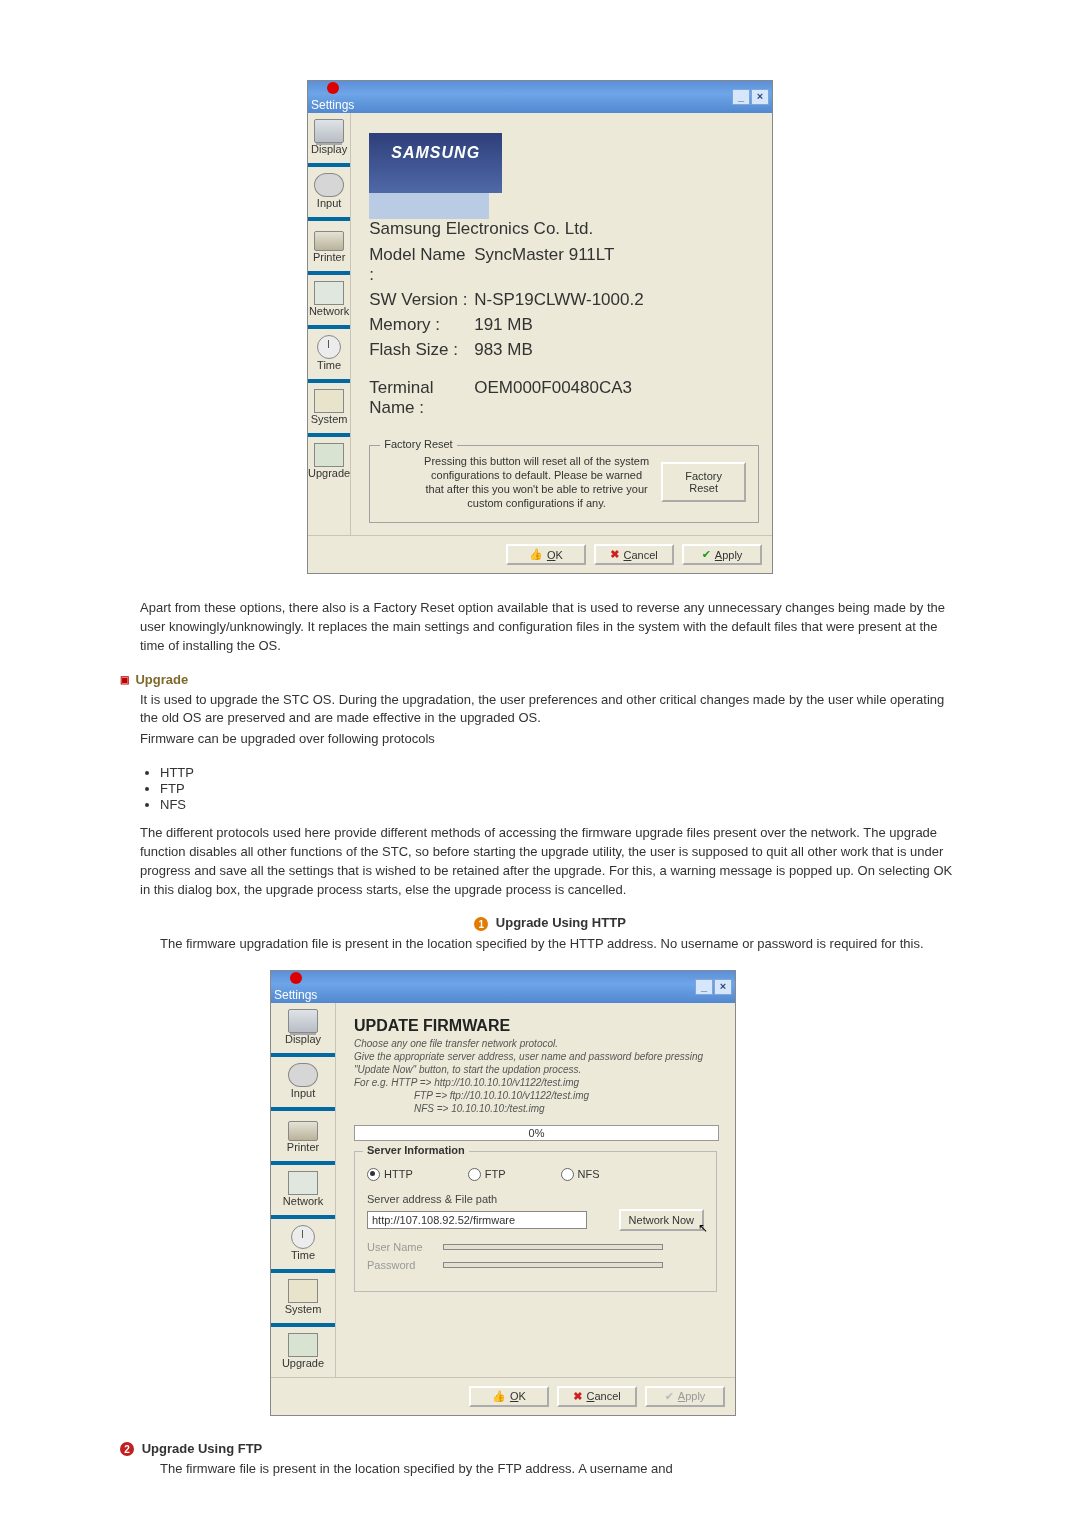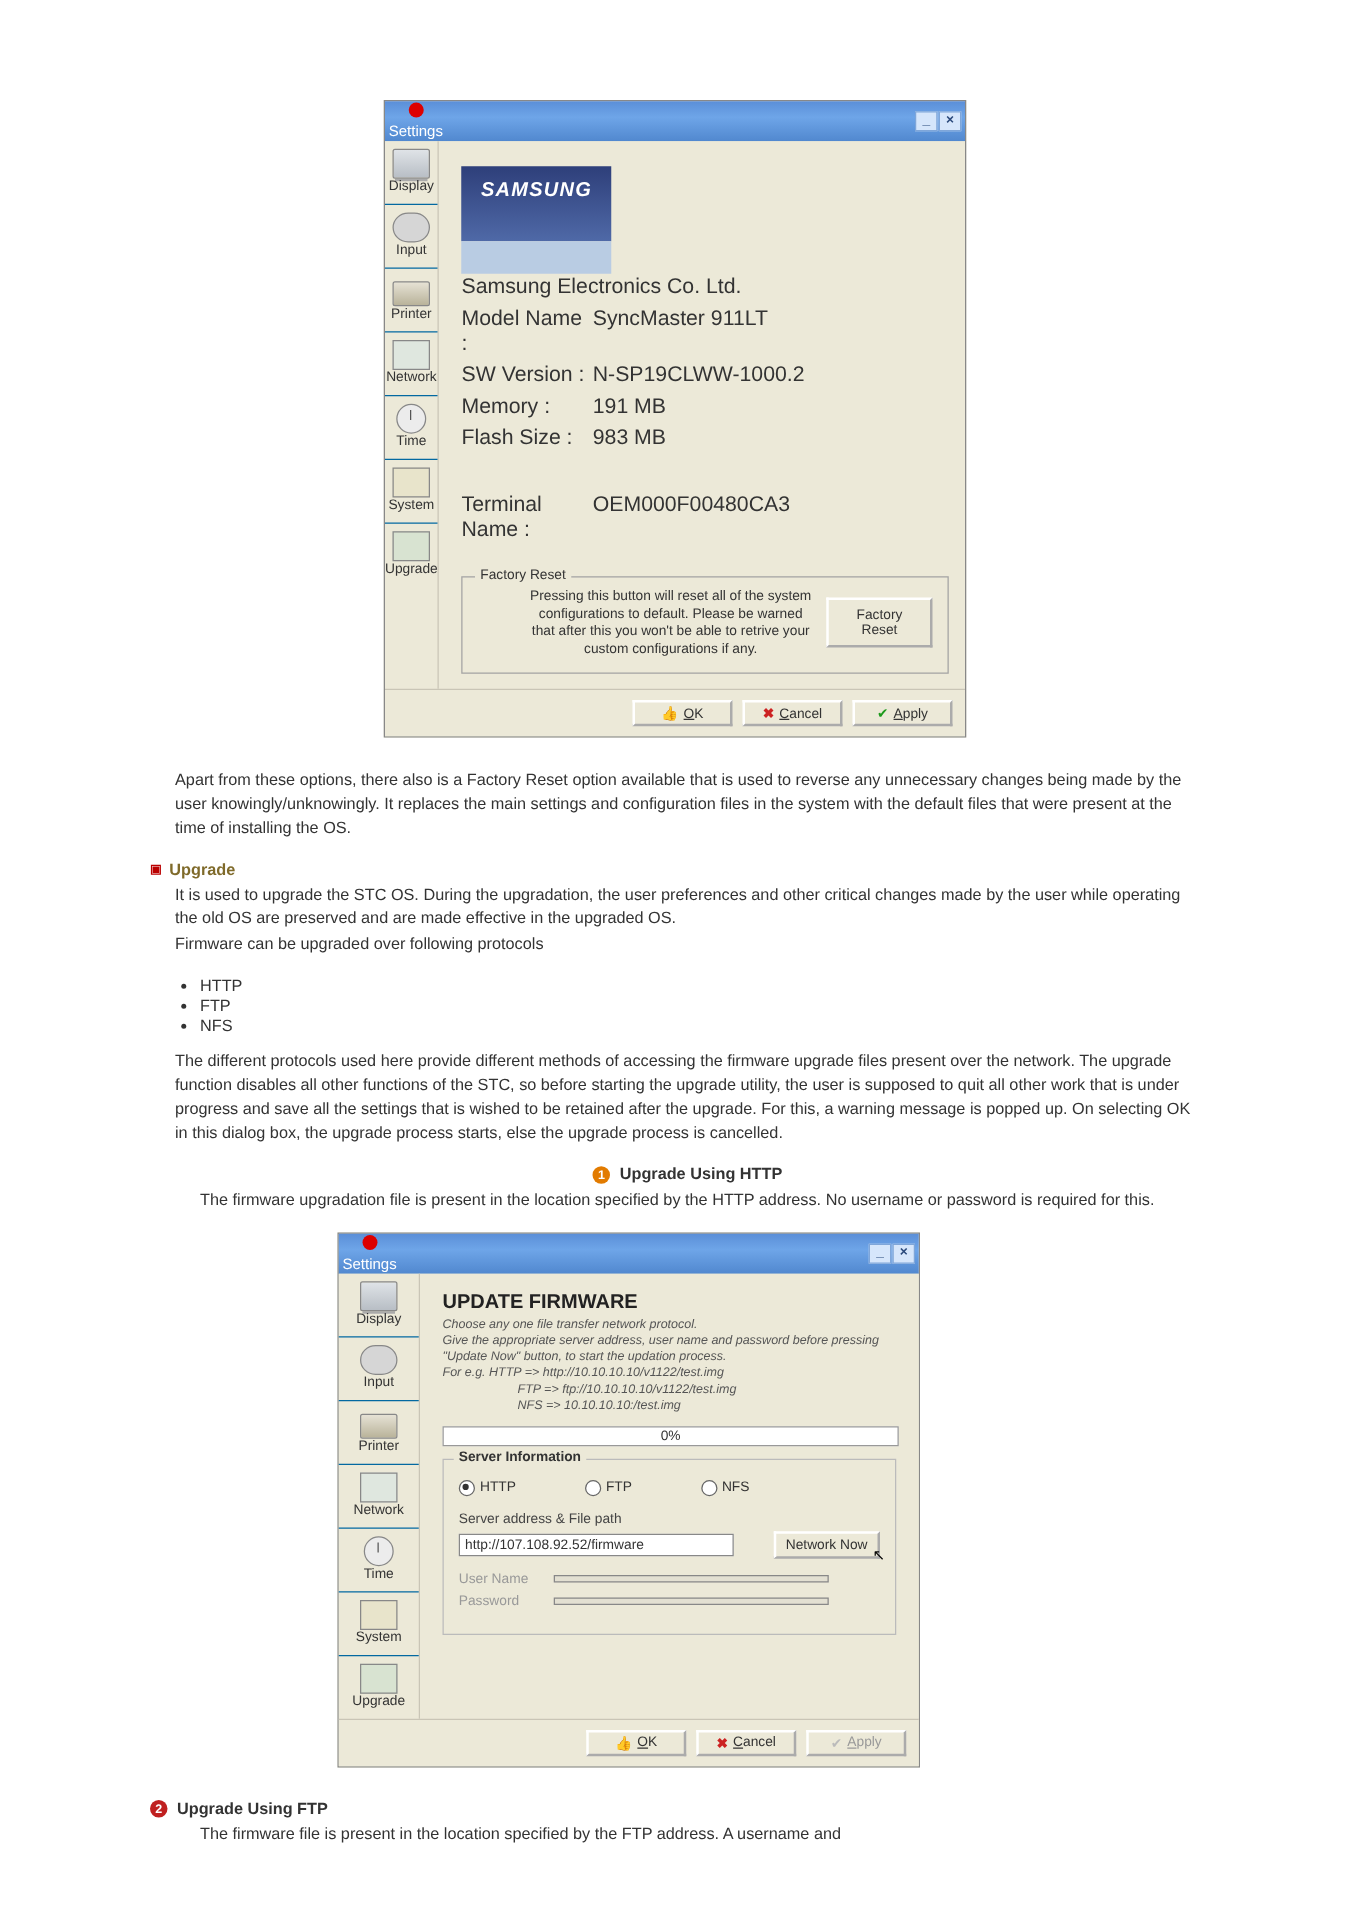--- a/index.html
+++ b/index.html
@@ -65,39 +65,39 @@
   }
   .sidebar {
     width:64px;
     border-right:1px solid #c9c5b6;
     display:flex;
     flex-direction:column;
   }
   .side-item {
     text-align:center;
     padding:6px 0 8px 0;
-    border-bottom:1px solid #0369a1;
+    border-bottom:4px solid #0369a1;
   }
   .side-item:last-child { border-bottom:none; }
   .side-label { font-size:11px; color:#333; }
 
   .rightpane {
     flex:1;
     padding:20px 18px 12px 18px;
     position:relative;
   }
 
   
   .samsung-box {
     display:inline-block;
     vertical-align:top;
     margin-right:14px;
   }
   .samsung-logo {
-    width:120px; height:60px;
+    width:133px; height:60px;
     background:linear-gradient(#2e3f7a,#4f69a7);
     color:#fff;
     font-weight:bold;
     font-style:italic;
     font-size:16px;
     text-align:center;
     line-height:40px;
     letter-spacing:1px;
   }
   .samsung-sub {
@@ -320,21 +320,21 @@
               <span>N-SP19CLWW-1000.2</span>
             </div>
           <div class="row">
               <span class="lbl">Memory :</span>
               <span>191 MB</span>
             </div>
           <div class="row">
               <span class="lbl">Flash Size :</span>
               <span>983 MB</span>
             </div>
-          <div class="row" style="margin-top:34px;">
+          <div class="row" style="margin-top:18px;">
               <span class="lbl">Terminal Name :</span>
               <span>OEM000F00480CA3</span>
             </div>
         </div>
 
         <div class="fieldset">
           <span class="fieldset-legend">Factory Reset</span>
           <div class="fr-row">
             <div class="fr-text">Pressing this button will reset all of the system configurations to default. Please be warned that after this you won't be able to retrive your custom configurations if any.</div>
             <div class="btn3d">Factory Reset</div>

